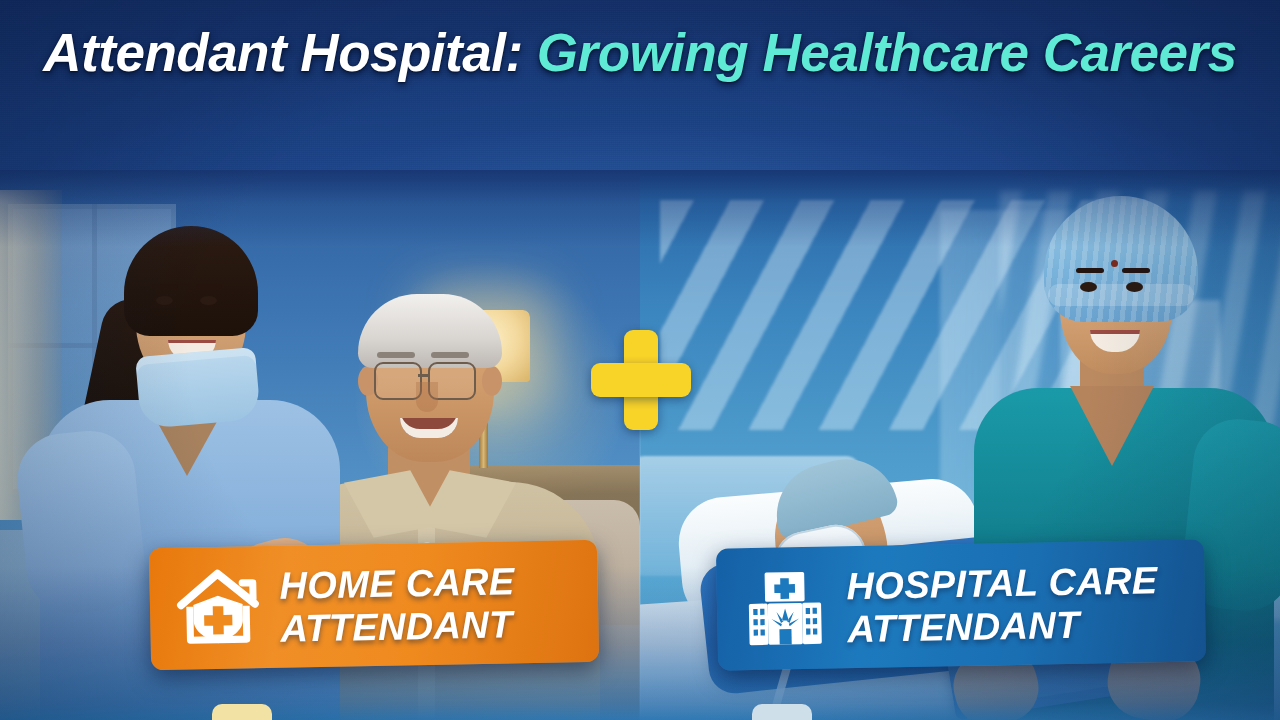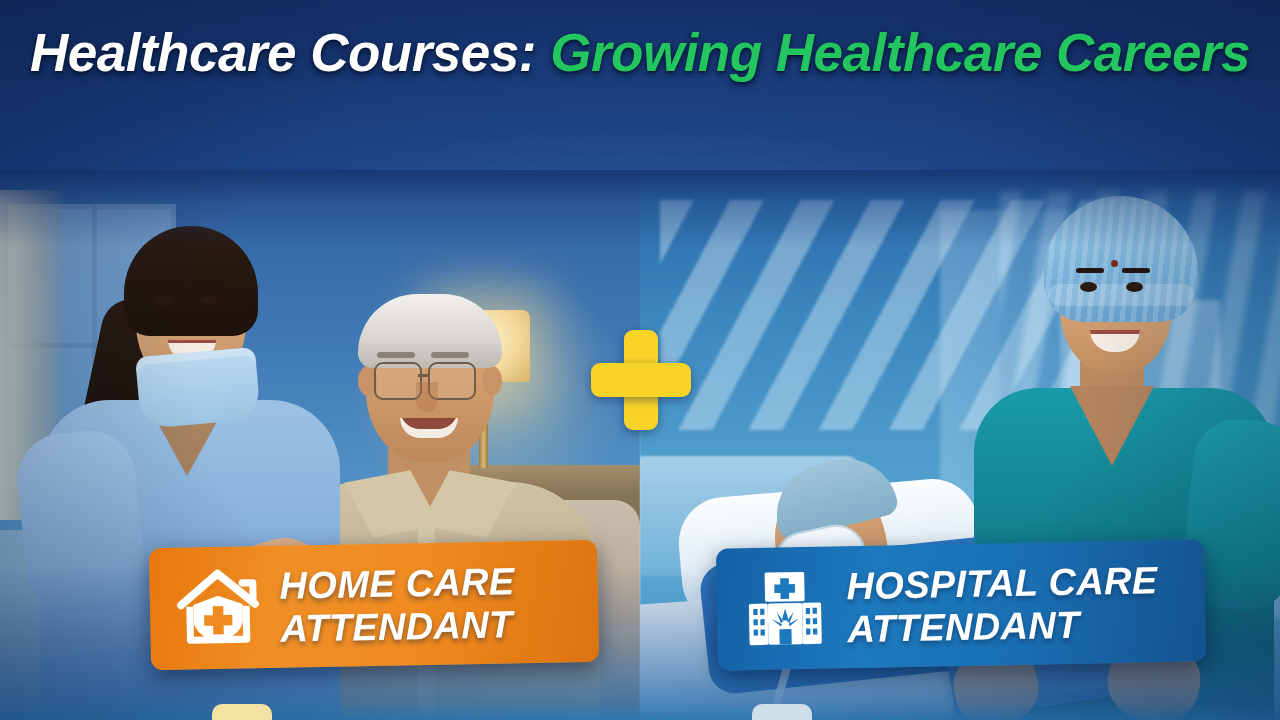--- a/index.html
+++ b/index.html
@@ -75,21 +75,21 @@
   }
   .title-line-2 {
     font-size: 53px;
     margin-top: 9px;
   }
   .t-white {
     color: #ffffff;
     text-shadow: 0 3px 7px rgba(3,16,44,.78), 0 1px 2px rgba(3,16,44,.9);
   }
   .t-yellow {
-    color: #22c55e;
+    color: #5eead4;
     text-shadow: 0 3px 7px rgba(3,16,44,.78), 0 1px 2px rgba(3,16,44,.9);
   }
 
   
   .photo-band {
     position: absolute;
     left: 0;
     top: 170px;
     width: 1280px;
     height: 550px;
@@ -844,21 +844,21 @@
       </div>
     </div>
 
     <div class="bg-seam"></div>
   </div>
 
   <div class="bg-vignette"></div>
 
   <div class="title-wrap">
     <div class="title-line title-line-2">
-      <span class="t-white">Healthcare Courses:</span>
+      <span class="t-white">Attendant Hospital:</span>
       <span class="t-yellow">Growing Healthcare Careers</span>
     </div>
   </div>
 
   <div class="plus-badge">
     <div class="plus-v"></div>
     <div class="plus-h"></div>
   </div>
 
   <div class="badge badge-home">

